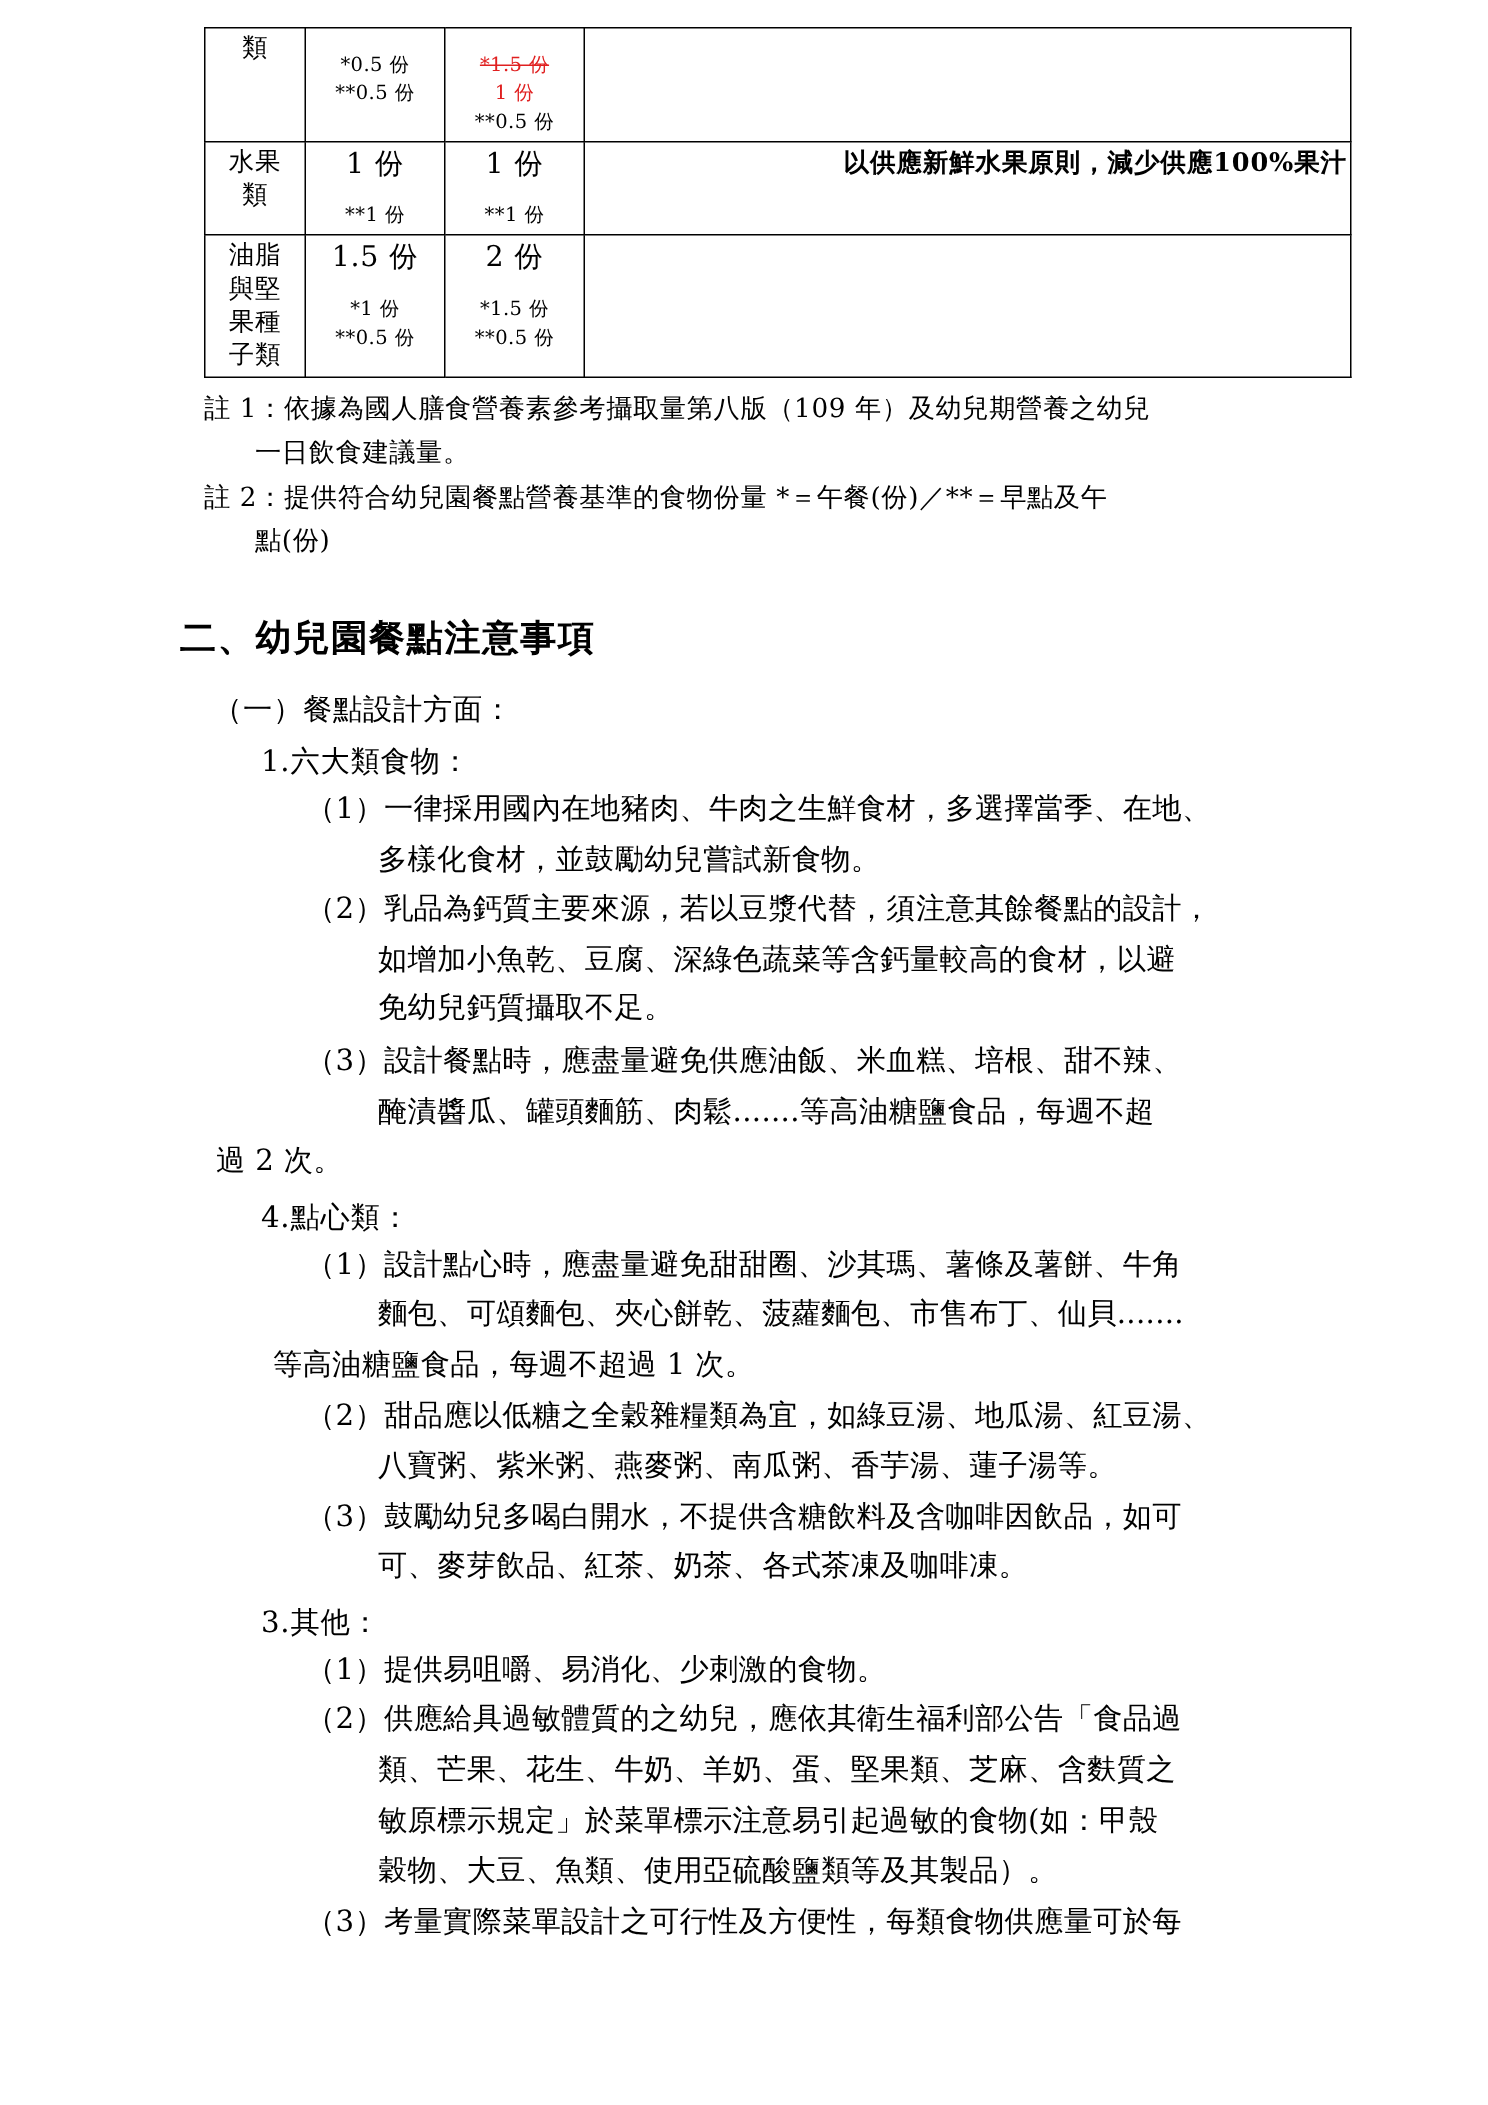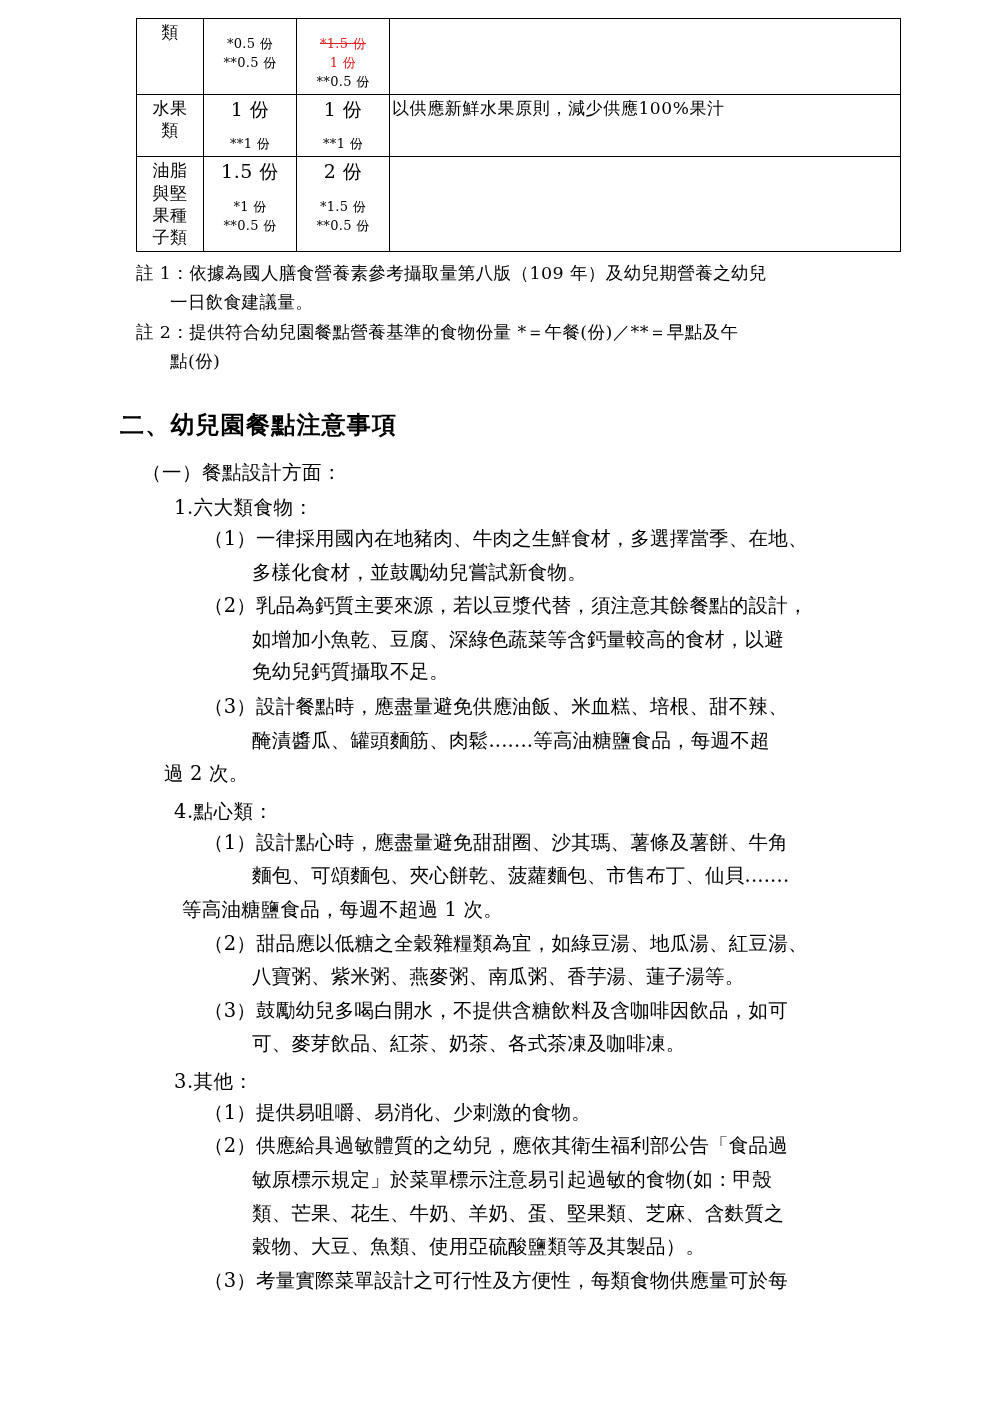--- a/index.html
+++ b/index.html
@@ -30,21 +30,21 @@
     table-layout: fixed;
   }
   table.nutrition td {
     border: 1px solid #000;
     vertical-align: top;
     padding: 2px 2px;
   }
   .col-label { width: 62px; text-align: center; }
   .col-a { width: 88px; text-align: center; }
   .col-b { width: 88px; text-align: center; }
-  .col-note { width: 506px; text-align: left; vertical-align: middle; }
+  .col-note { width: 506px; text-align: right; vertical-align: middle; font-weight: bold; }
 
   .cell-label {
     font-size: 17px;
     line-height: 1.32;
     letter-spacing: 0.5px;
   }
   .main-val {
     font-size: 19px;
     line-height: 1.3;
     letter-spacing: 0.5px;
@@ -241,21 +241,21 @@
     <span class="txt">免幼兒鈣質攝取不足。</span>
   </div>
 
   <div class="lvl3">
     <span class="marker">（3）</span>
     <span class="txt">設計餐點時，應盡量避免供應油飯、米血糕、培根、甜不辣、</span>
   </div>
   <div class="lvl3" style="margin-left:188px;">
     <span class="txt">醃漬醬瓜、罐頭麵筋、肉鬆.......等高油糖鹽食品，每週不超</span>
   </div>
-  <div class="lvl3" style="margin-left:100px;">
+  <div class="lvl3" style="margin-left:80px;">
     <span class="txt">過 2 次。</span>
   </div>
 
   <div class="lvl2">4.點心類：</div>
 
   <div class="lvl3">
     <span class="marker">（1）</span>
     <span class="txt">設計點心時，應盡量避免甜甜圈、沙其瑪、薯條及薯餅、牛角</span>
   </div>
   <div class="lvl3" style="margin-left:188px;">
@@ -286,24 +286,24 @@
   <div class="lvl3">
     <span class="marker">（1）</span>
     <span class="txt">提供易咀嚼、易消化、少刺激的食物。</span>
   </div>
 
   <div class="lvl3">
     <span class="marker">（2）</span>
     <span class="txt">供應給具過敏體質的之幼兒，應依其衛生福利部公告「食品過</span>
   </div>
   <div class="lvl3" style="margin-left:188px;">
+    <span class="txt">類、芒果、花生、牛奶、羊奶、蛋、堅果類、芝麻、含麩質之</span>
+  </div>
+  <div class="lvl3" style="margin-left:188px;">
     <span class="txt">敏原標示規定」於菜單標示注意易引起過敏的食物(如：甲殼</span>
-  </div>
-  <div class="lvl3" style="margin-left:188px;">
-    <span class="txt">類、芒果、花生、牛奶、羊奶、蛋、堅果類、芝麻、含麩質之</span>
   </div>
   <div class="lvl3" style="margin-left:188px;">
     <span class="txt">穀物、大豆、魚類、使用亞硫酸鹽類等及其製品）。</span>
   </div>
 
   <div class="lvl3">
     <span class="marker">（3）</span>
     <span class="txt">考量實際菜單設計之可行性及方便性，每類食物供應量可於每</span>
   </div>
 

